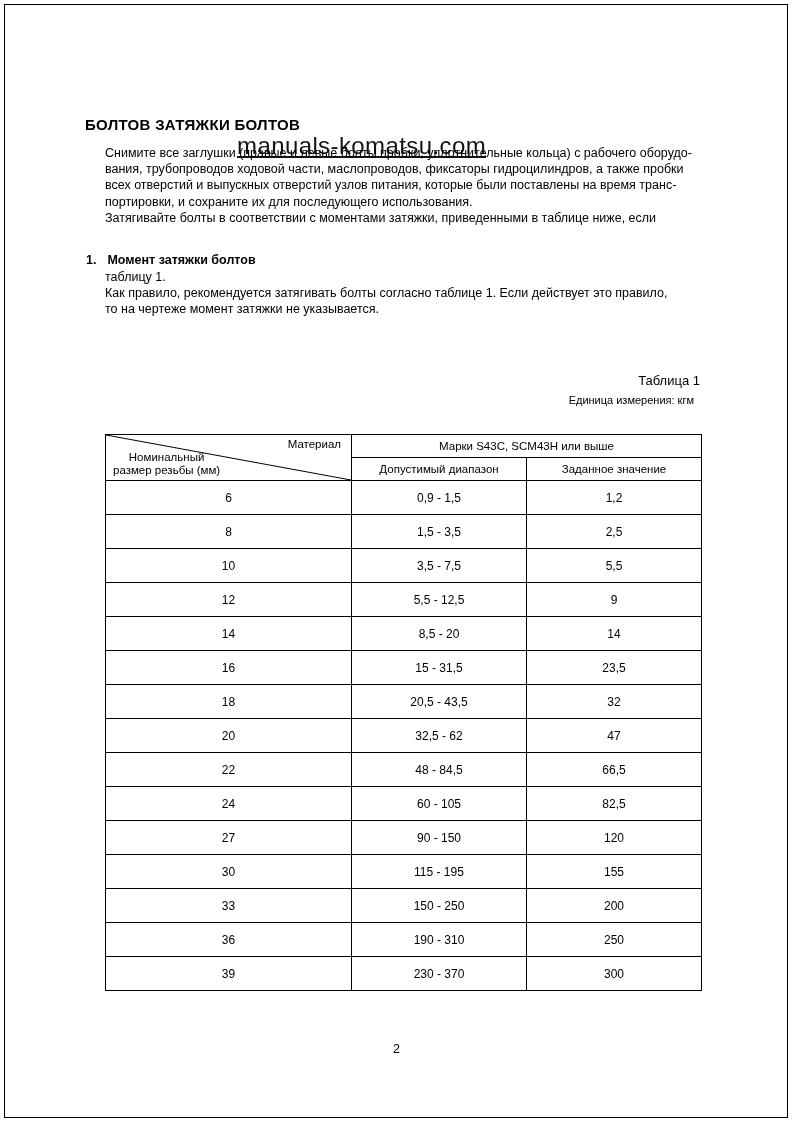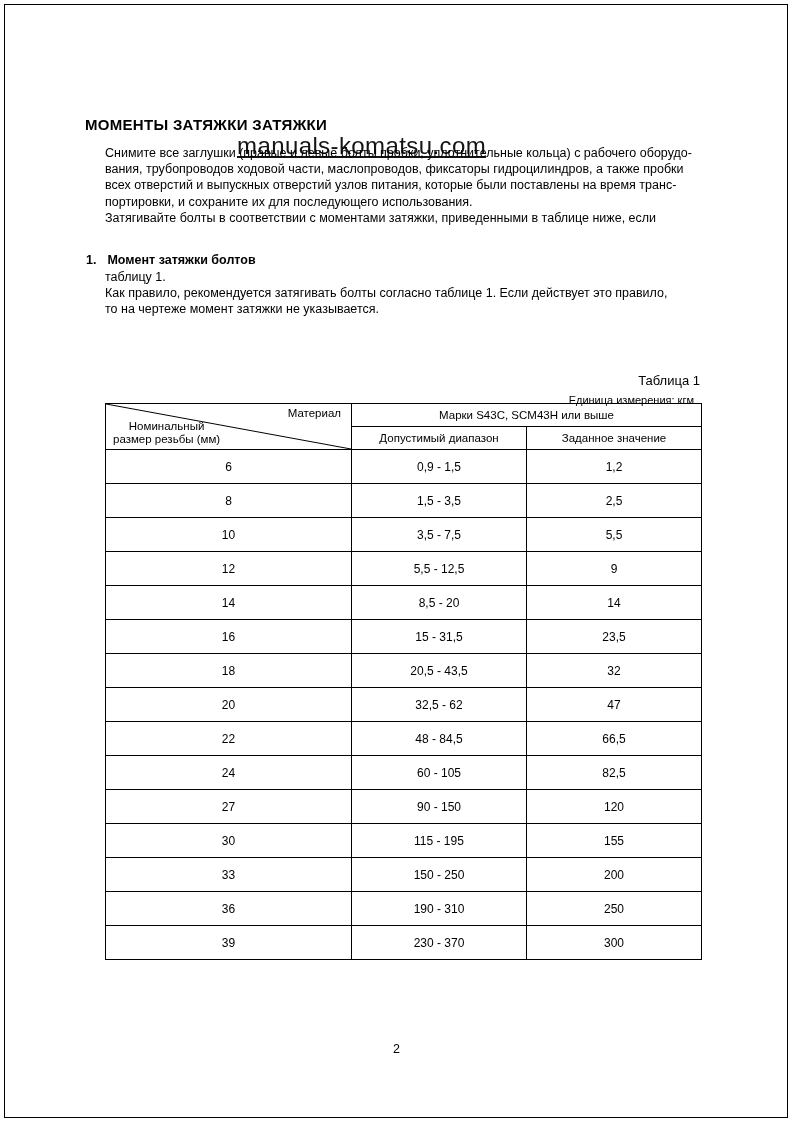--- a/index.html
+++ b/index.html
@@ -51,21 +51,21 @@
   .section-block { position: absolute; left: 105px; top: 269px; }
   .table-caption {
     position: absolute; left: 105px; top: 373px; width: 595px;
     text-align: right; font-size: 13px;
   }
   .unit-note {
     position: absolute; left: 99px; top: 394px; width: 595px;
     text-align: right; font-size: 11px;
   }
   table.torque {
-    position: absolute; left: 105px; top: 403px;
+    position: absolute; left: 105px; top: 434px;
     width: 596px;
     border-collapse: collapse;
     table-layout: fixed;
   }
   table.torque th, table.torque td {
     border: 1px solid #000;
     font-weight: normal;
     text-align: center;
     vertical-align: middle;
     padding: 0;
@@ -96,21 +96,21 @@
     position: absolute; left: 0; top: 1042px; width: 100%;
     text-align: center; font-size: 12.5px;
   }
 </style>
 </head>
 <body>
 
 <div class="page">
   <div class="frame"></div>
 
-  <div class="doc-title">МОМЕНТЫ ЗАТЯЖКИ ЗАТЯЖКИ</div>
+  <div class="doc-title">БОЛТОВ ЗАТЯЖКИ БОЛТОВ</div>
 
   <div class="watermark">manuals-komatsu.com</div>
 
   <div class="intro-block body-text">
     <div>Снимите все заглушки (правые и левые болты пробки, уплотнительные кольца) с рабочего оборудо-</div>
     <div>вания, трубопроводов ходовой части, маслопроводов, фиксаторы гидроцилиндров, а также пробки</div>
     <div>всех отверстий и выпускных отверстий узлов питания, которые были поставлены на время транс-</div>
     <div>портировки, и сохраните их для последующего использования.</div>
     <div>Затягивайте болты в соответствии с моментами затяжки, приведенными в таблице ниже, если</div>
   </div>

